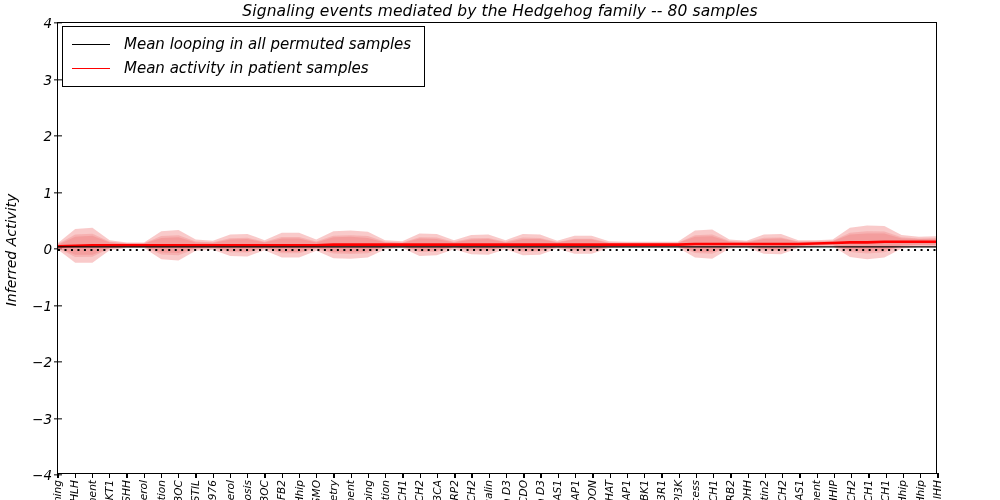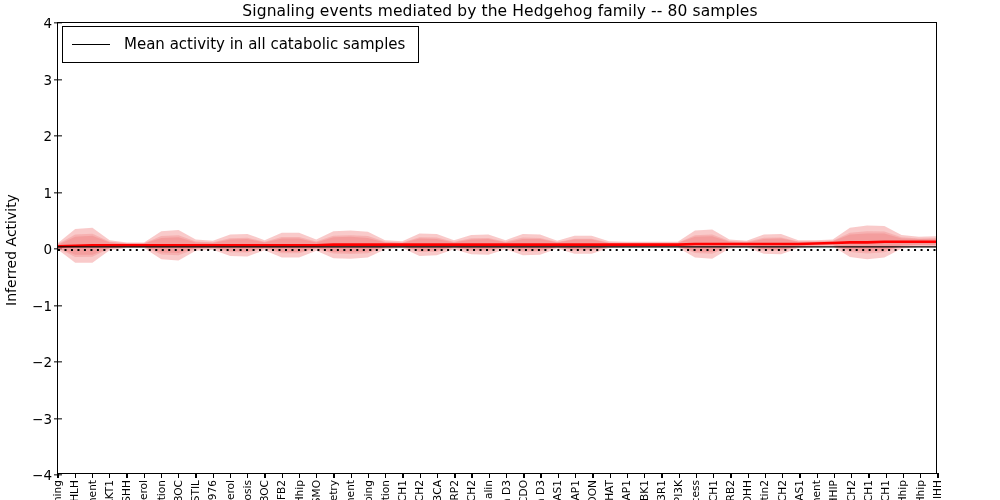--- a/index.html
+++ b/index.html
@@ -1,18 +1,18 @@
 <!DOCTYPE html>
 <html><head>
 <meta charset="utf-8">
 <style>
   html,body{margin:0;padding:0;background:#ffffff;}
   body{width:1000px;height:500px;overflow:hidden;
        font-family:"DejaVu Sans","Liberation Sans",sans-serif;}
-  #root{position:relative;width:1000px;height:500px;}
+  #root{position:relative;width:1000px;height:500px;font-style:italic;}
 
   .title{position:absolute;left:0;top:2px;width:1000px;text-align:center;
          font-size:15.5px;color:#000;letter-spacing:.1px;}
 
   
   #plot{position:absolute;left:57px;top:22px;width:880px;height:452px;
         border:1.3px solid #000;box-sizing:border-box;background:#fff;}
   #canvasWrap{position:absolute;inset:0;overflow:hidden;}
   svg.layer{position:absolute;left:0;top:0;width:100%;height:100%;display:block;}
 
@@ -201,17 +201,21 @@
       <div class="xlab" style="left: 867.98px; top: 480px;">DHH N/PTCH1</div>
       <div class="xlab" style="left: 885.235px; top: 480px;">IHH N/PTCH1</div>
       <div class="xlab" style="left: 902.49px; top: 480px;">DHH N/Hhip</div>
       <div class="xlab" style="left: 919.745px; top: 480px;">IHH N/Hhip</div>
       <div class="xlab" style="left: 937px; top: 480px;">IHH</div>
     </div>
 
   <div id="legend">
     <div class="lgrow">
       <span class="lgline"></span>
-      <span class="lgtxt">Mean activity in all catabolic samples</span>
+      <span class="lgtxt">Mean looping in all permuted samples</span>
+    </div>
+    <div class="lgrow">
+      <span class="lgline red"></span>
+      <span class="lgtxt">Mean activity in patient samples</span>
     </div>
   </div>
 
 </div>
 
 </body></html>

